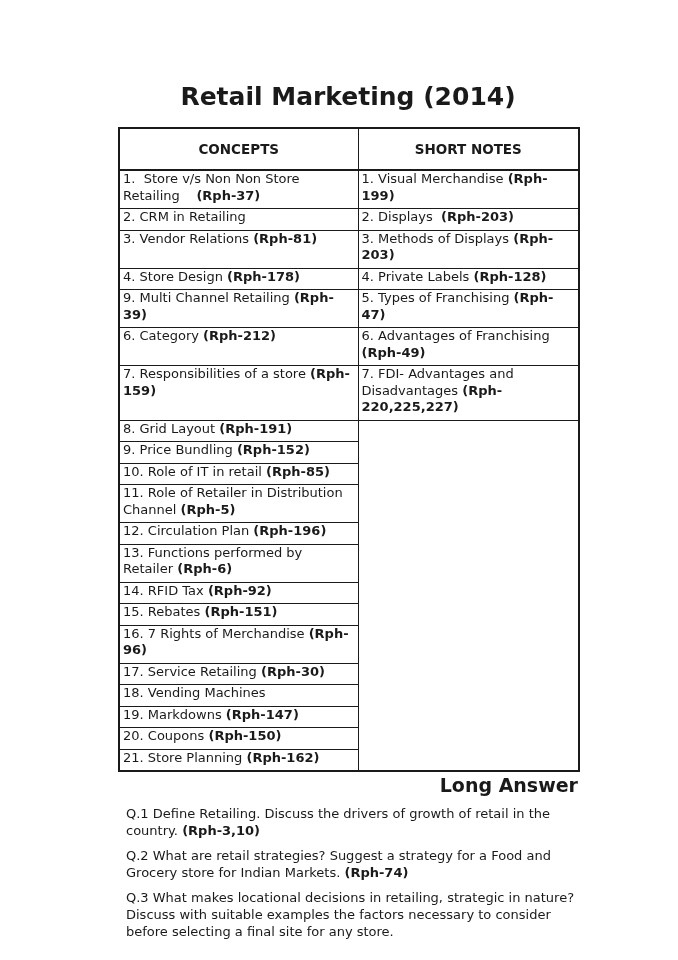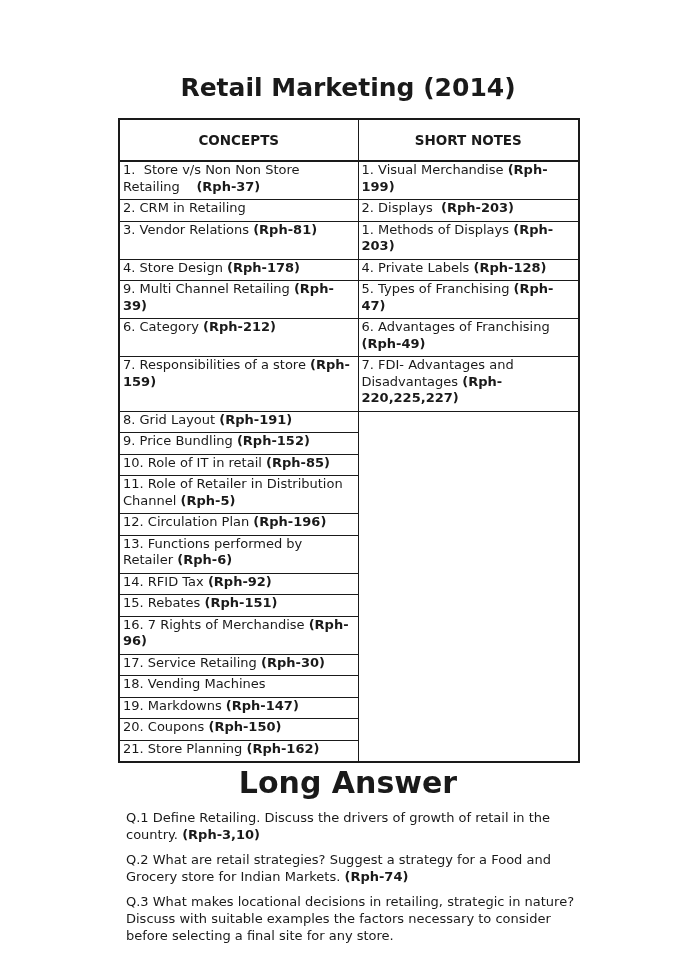--- a/index.html
+++ b/index.html
@@ -5,21 +5,21 @@
   * { box-sizing: border-box; }
   html, body { margin: 0; padding: 0; }
   body {
     width: 678px; height: 960px;
     background: #ffffff;
     font-family: "DejaVu Sans", sans-serif;
     color: #1a1a1a;
     overflow: hidden;
   }
   .doc { position: relative; width: 678px; height: 960px; }
-  .content { position: absolute; left: 118px; top: 72px; width: 470px; }
+  .content { position: absolute; left: 118px; top: 81px; width: 470px; }
 
   .doc-title {
     width: 460px;
     margin: 0 0 15px 0;
     font-size: 25px;
     font-weight: bold;
     text-align: center;
     letter-spacing: 0px;
     line-height: 1.25;
   }
@@ -49,23 +49,23 @@
     padding: 0px 2px 4px 3px;
     white-space: pre-wrap;
     word-wrap: break-word;
   }
   .concepts-table td b { font-weight: bold; }
   .concepts-table td.empty-cell { background: #ffffff; }
 
   .long-answer-heading {
     width: 460px;
     margin: 2px 0 4px 0;
-    font-size: 30px;
+    font-size: 19px;
     font-weight: bold;
-    text-align: center;
+    text-align: right;
     line-height: 1.2;
   }
   .questions { width: 470px; }
   .questions p {
     margin: 8px;
     font-size: 13px;
     line-height: 17px;
   }
   .questions p b { font-weight: bold; }
 </style>
@@ -91,21 +91,21 @@
       <tr>
         <td><span>1.  Store v/s Non Non Store Retailing    </span><b>(Rph-37)</b></td>
         <td><span>1. Visual Merchandise </span><b>(Rph-199)</b></td>
       </tr>
       <tr>
         <td><span>2. CRM in Retailing</span><b></b></td>
         <td><span>2. Displays  </span><b>(Rph-203)</b></td>
       </tr>
       <tr>
         <td><span>3. Vendor Relations </span><b>(Rph-81)</b></td>
-        <td><span>1. Methods of Displays </span><b>(Rph-203)</b></td>
+        <td><span>3. Methods of Displays </span><b>(Rph-203)</b></td>
       </tr>
       <tr>
         <td><span>4. Store Design </span><b>(Rph-178)</b></td>
         <td><span>4. Private Labels </span><b>(Rph-128)</b></td>
       </tr>
       <tr>
         <td><span>9. Multi Channel Retailing </span><b>(Rph-39)</b></td>
         <td><span>5. Types of Franchising </span><b>(Rph-47)</b></td>
       </tr>
       <tr>

